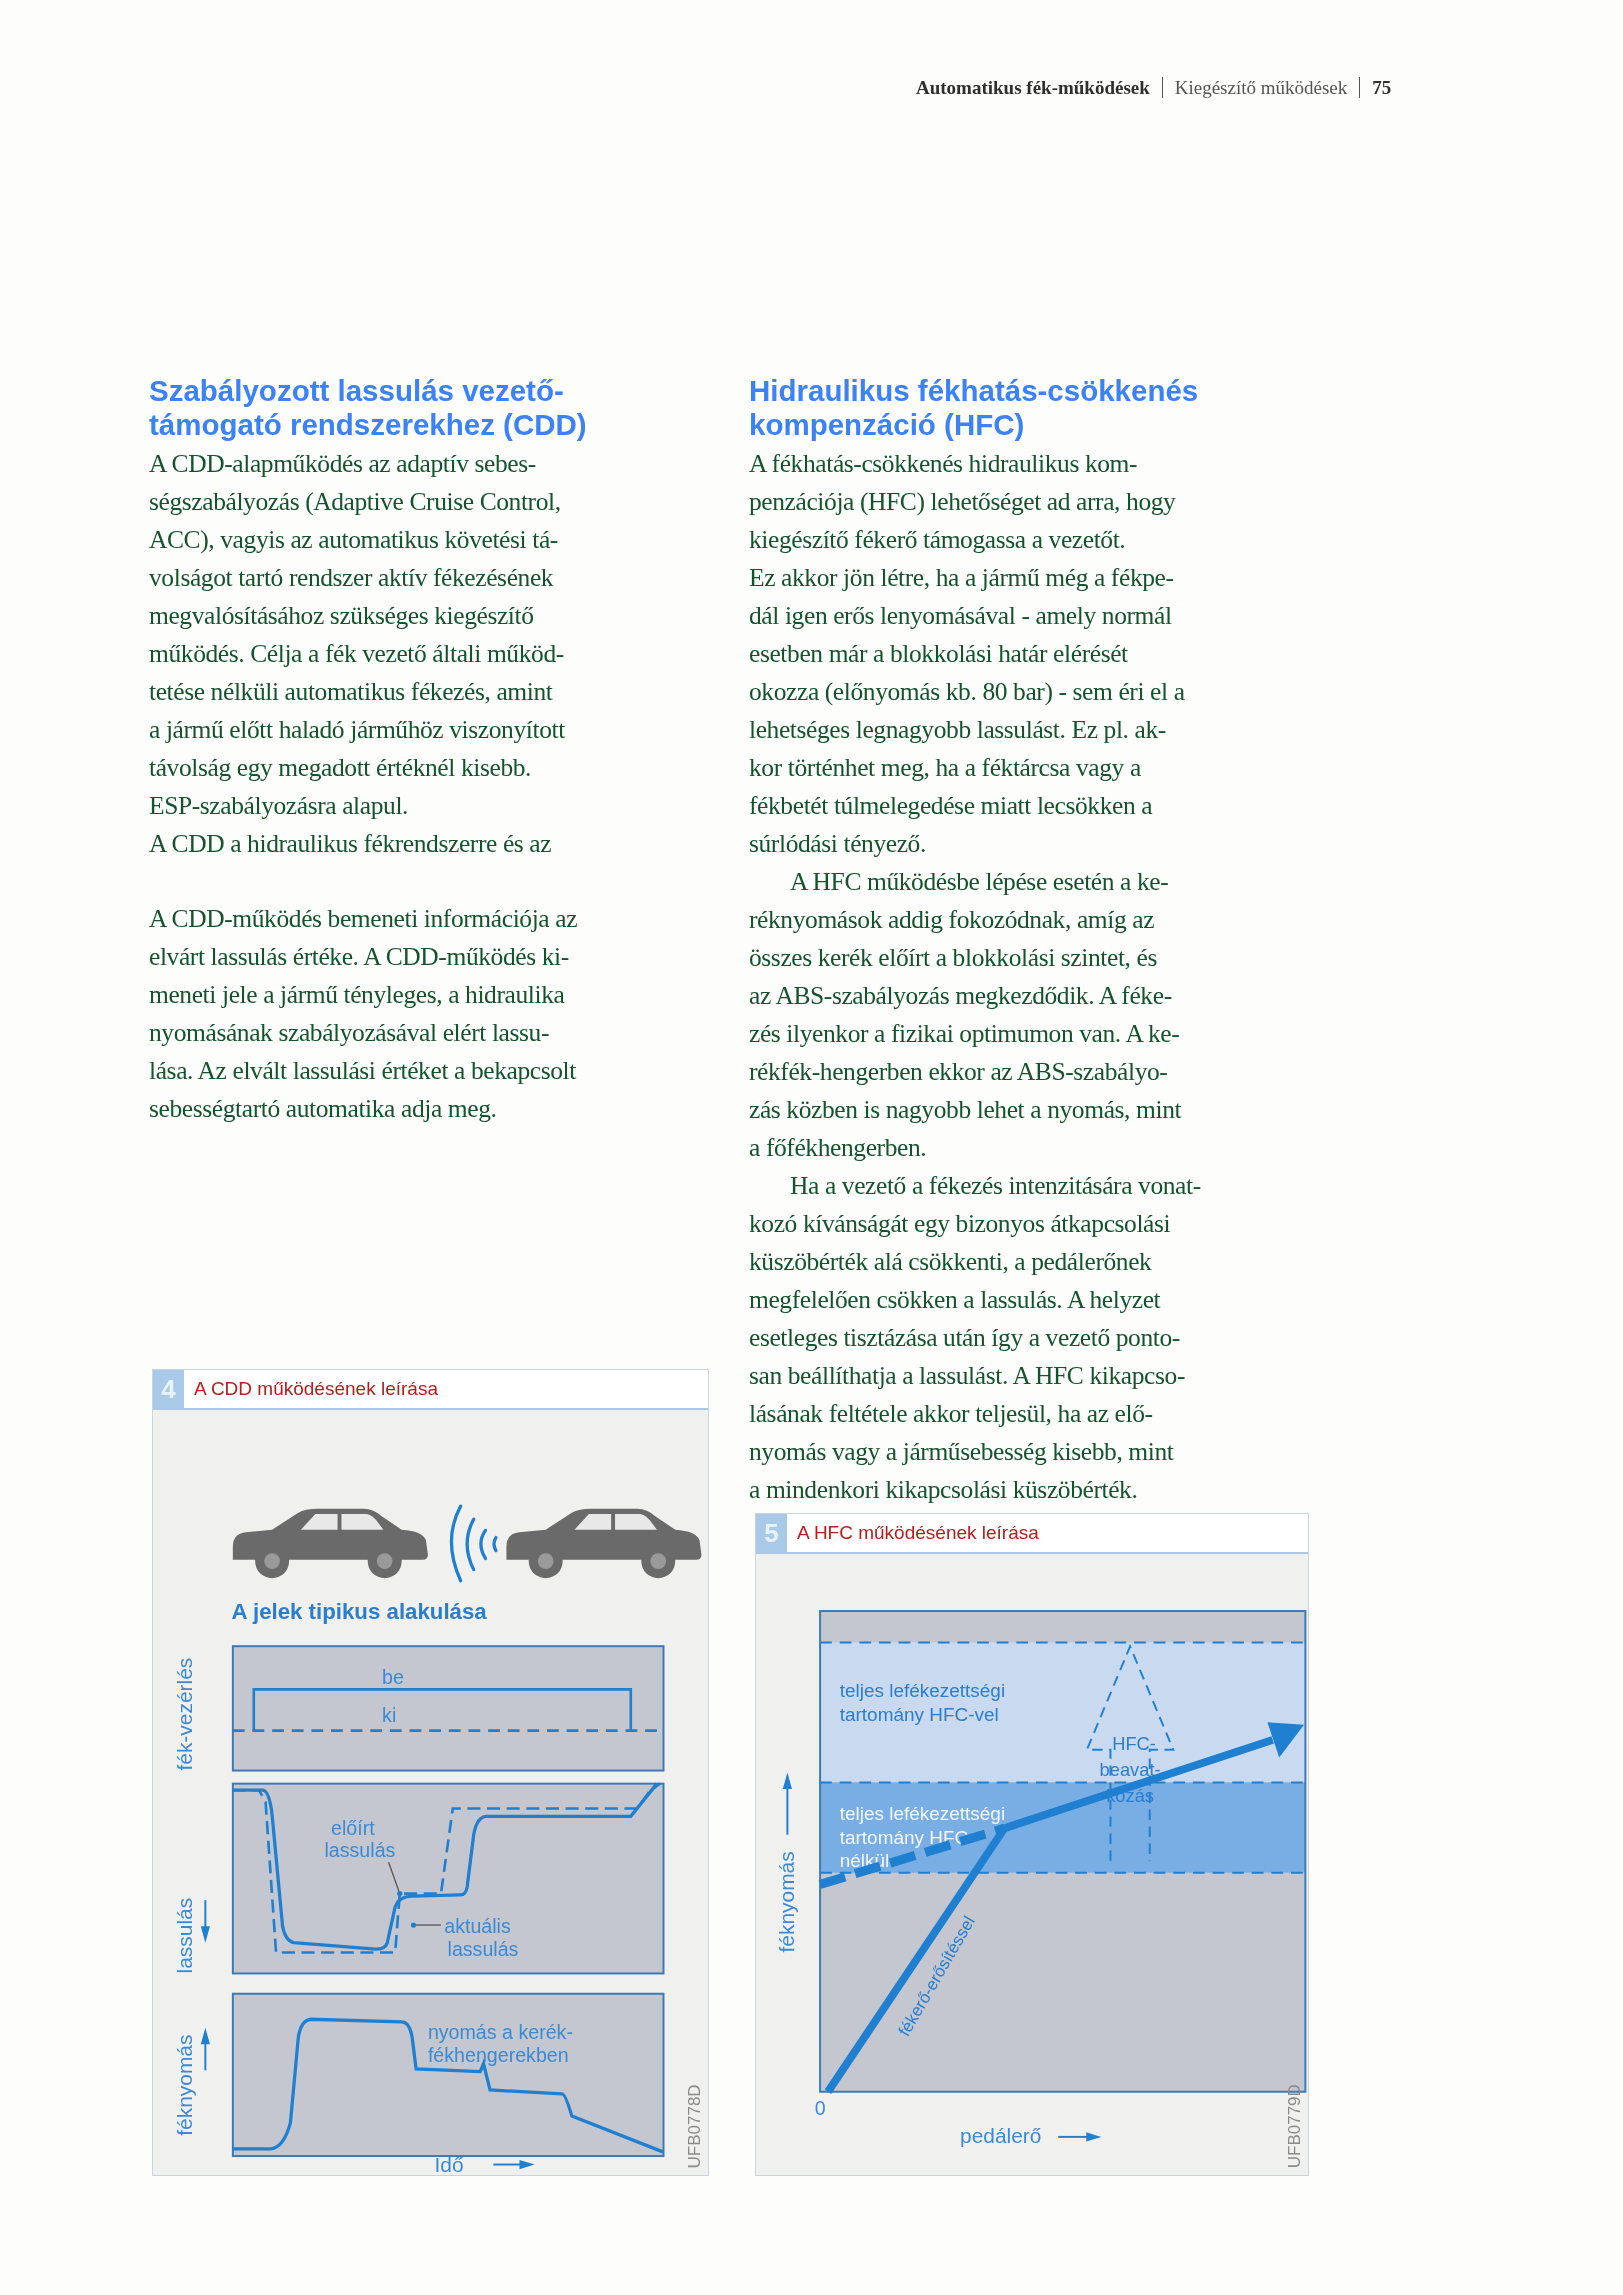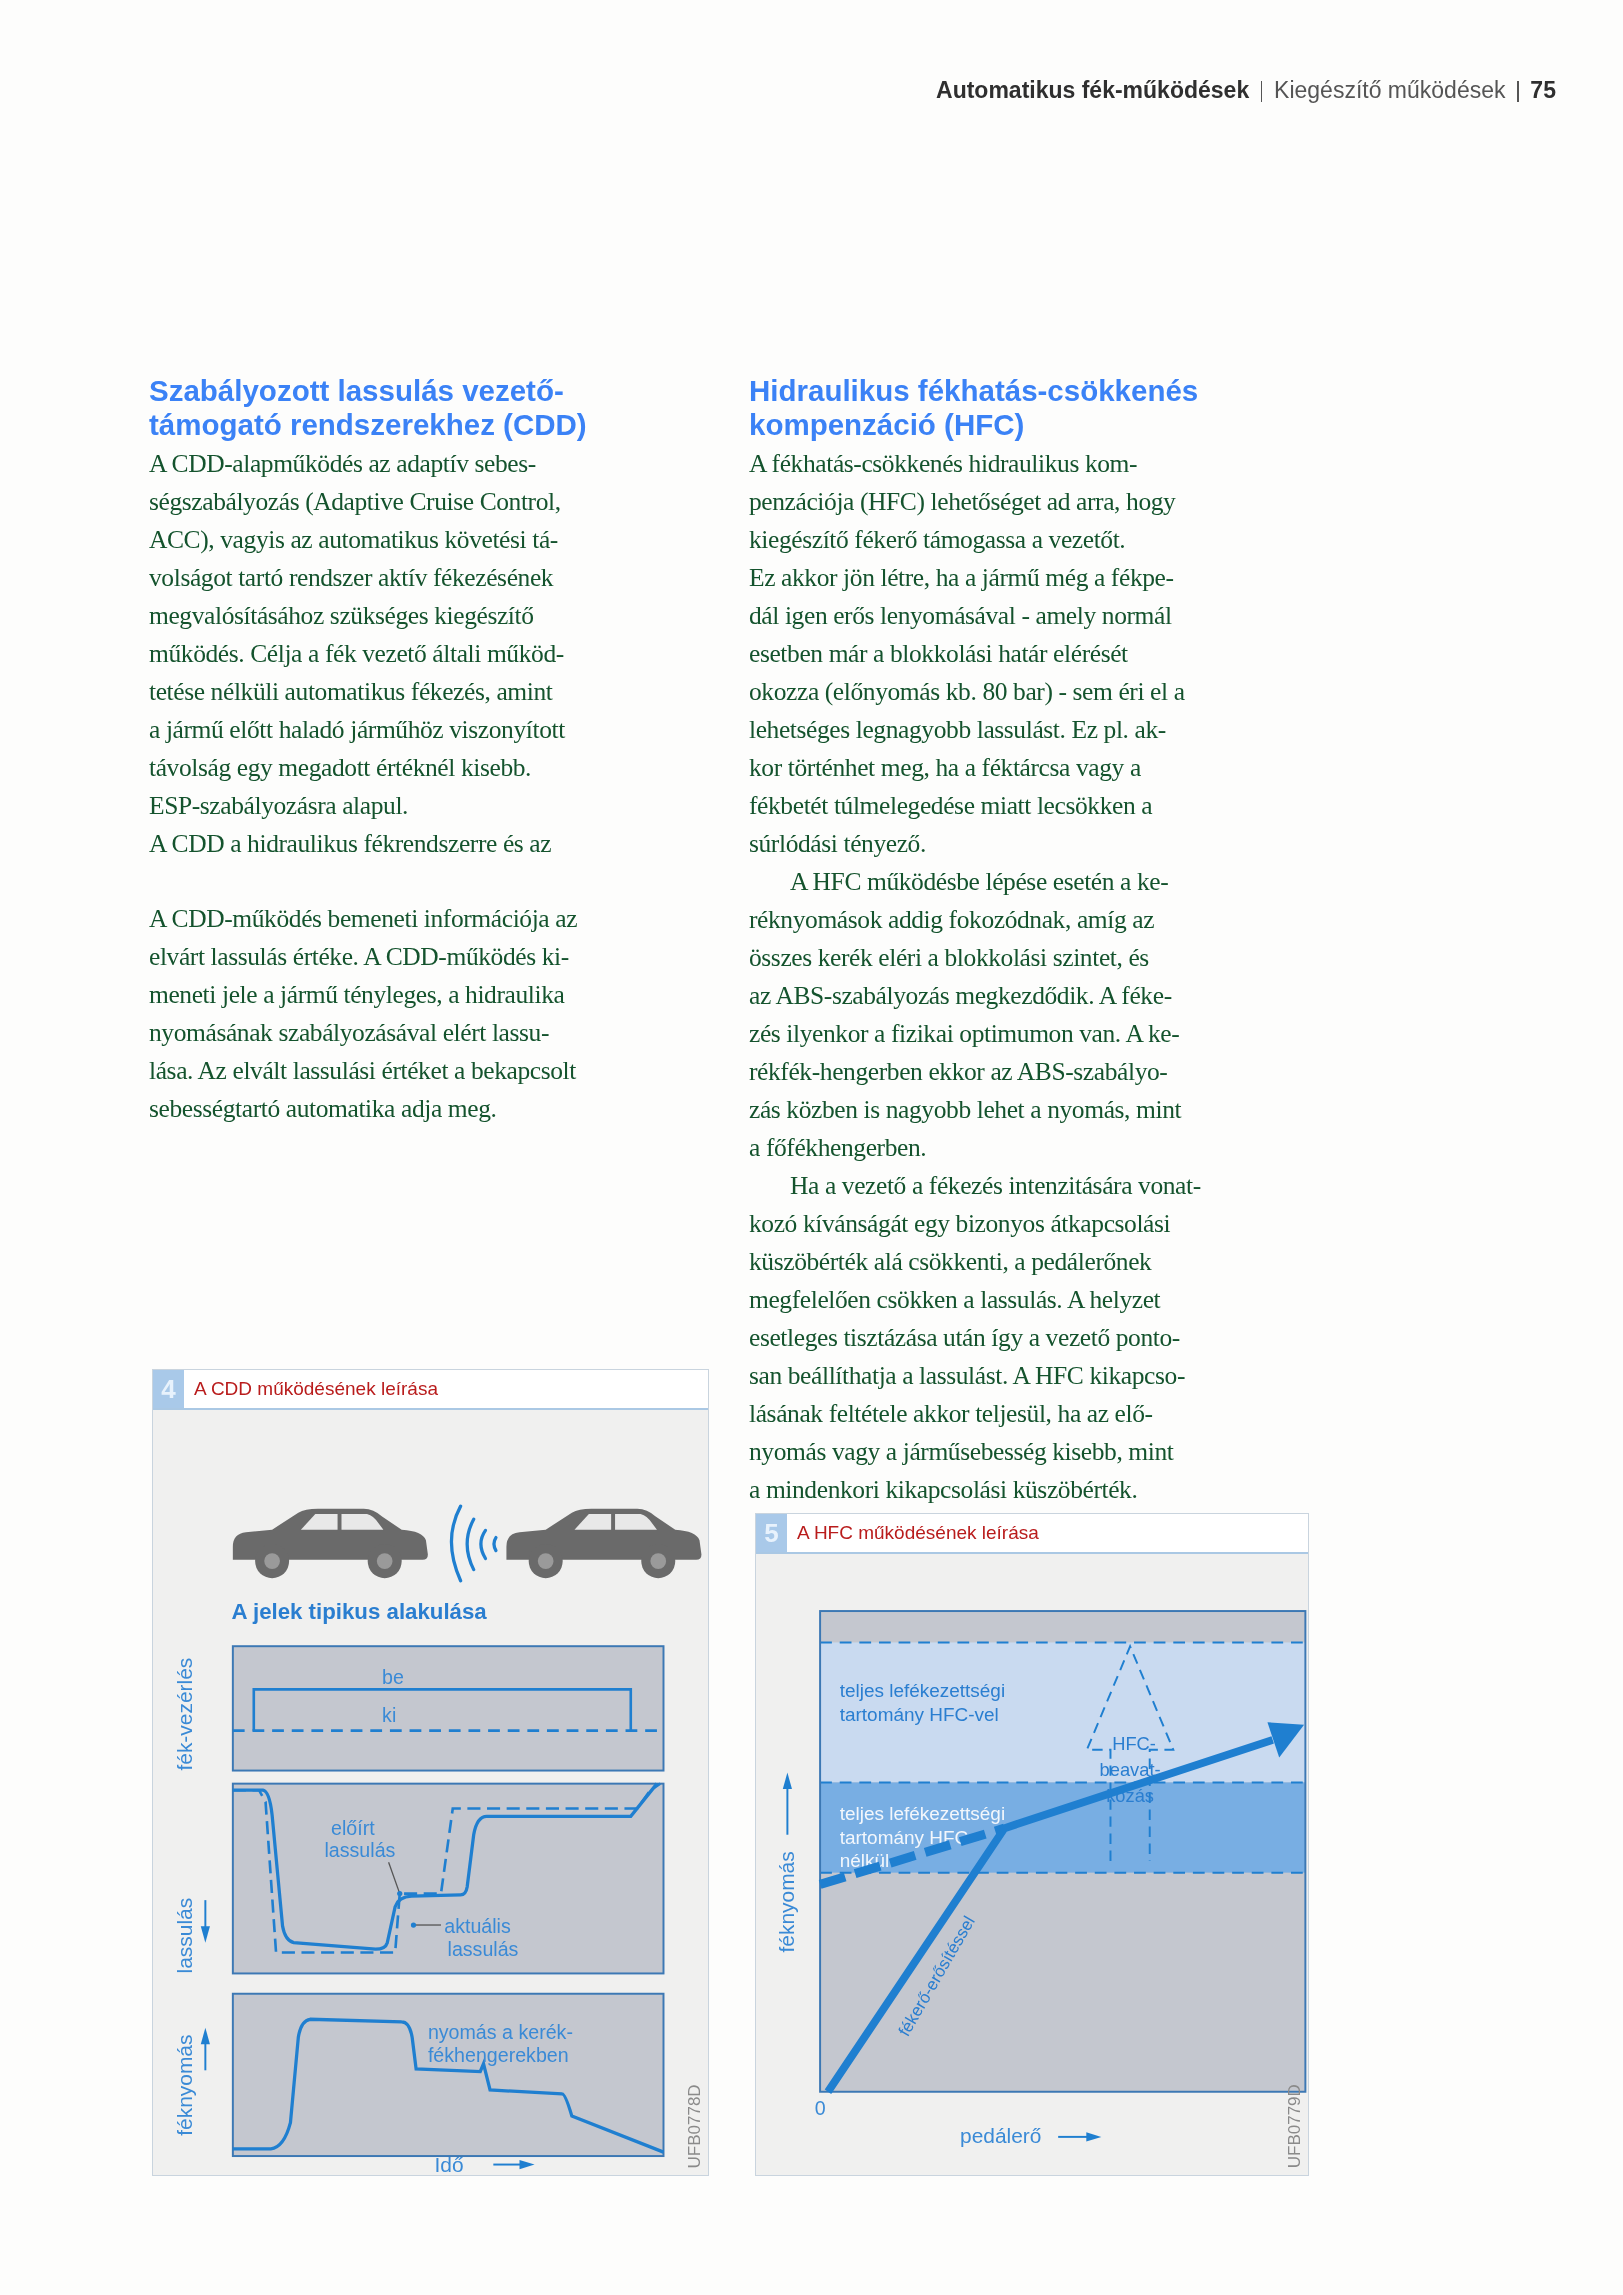--- a/index.html
+++ b/index.html
@@ -4,22 +4,22 @@
   <style>
     html, body { margin: 0; padding: 0; }
     body {
       width: 1623px; height: 2295px; position: relative; overflow: hidden;
       background: #fdfdfc;
       font-family: "Liberation Serif", serif; color: #2a2a2a;
     }
     
     .running-header {
       position: absolute; top: 77px; right: 47px; left: 916px;
-      text-align: center; font-family: Liberation Sans, sans-serif;
-      font-size: 23px; color: #3a3a3a; white-space: nowrap;
+      text-align: left; font-family: Liberation Serif, serif;
+      font-size: 19px; color: #3a3a3a; white-space: nowrap;
     }
     .running-header .chapter { font-weight: bold; color: #2f2f2f; }
     .running-header .sep { display: inline-block; width: 1.3px; height: 21px; background: #555; margin: 0 11.8px; vertical-align: -3.9px; }
     .running-header .section { font-weight: normal; color: #555; }
     .running-header .page-num { font-weight: bold; color: #2f2f2f; }
 
     
     .column { position: absolute; width: 576px; }
     .col-left { left: 149px; top: 374px; }
     .col-right { left: 749px; top: 374px; }
@@ -108,21 +108,21 @@
       <span class="line">esetben már a blokkolási határ elérését</span>
       <span class="line">okozza (előnyomás kb. 80 bar) - sem éri el a</span>
       <span class="line">lehetséges legnagyobb lassulást. Ez pl. ak-</span>
       <span class="line">kor történhet meg, ha a féktárcsa vagy a</span>
       <span class="line">fékbetét túlmelegedése miatt  lecsökken a</span>
       <span class="line">súrlódási tényező.</span>
     </p>
   <p class="col-para indent" id="rp1">
       <span class="line">A HFC működésbe lépése esetén a ke-</span>
       <span class="line">réknyomások addig fokozódnak, amíg az</span>
-      <span class="line">összes kerék eléri a blokkolási  szintet, és</span>
+      <span class="line">összes kerék előírt a blokkolási  szintet, és</span>
       <span class="line">az ABS-szabályozás megkezdődik. A féke-</span>
       <span class="line">zés ilyenkor a fizikai optimumon van. A ke-</span>
       <span class="line">rékfék-hengerben ekkor az ABS-szabályo-</span>
       <span class="line">zás közben is nagyobb lehet a nyomás, mint</span>
       <span class="line">a főfékhengerben.</span>
     </p>
   <p class="col-para indent" id="rp2">
       <span class="line">Ha a vezető a fékezés intenzitására vonat-</span>
       <span class="line">kozó kívánságát egy bizonyos átkapcsolási</span>
       <span class="line">küszöbérték alá csökkenti,  a pedálerőnek</span>

